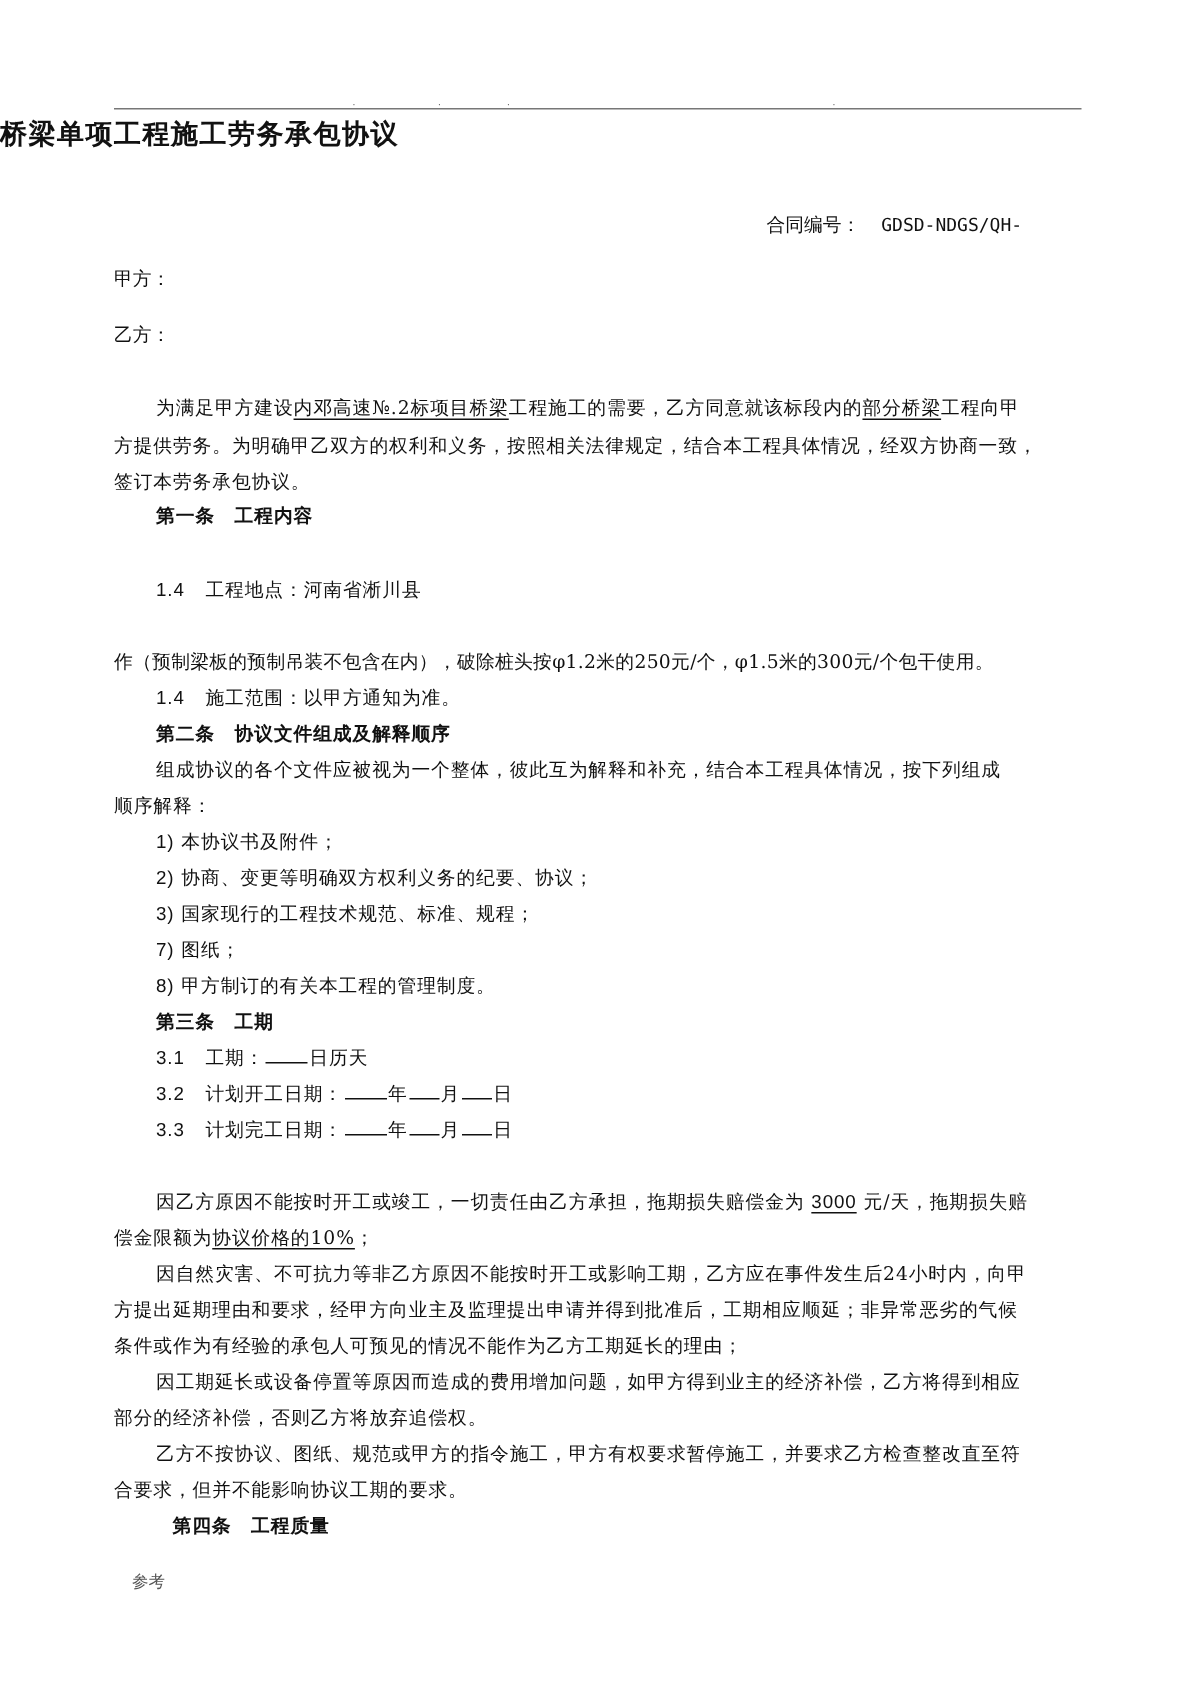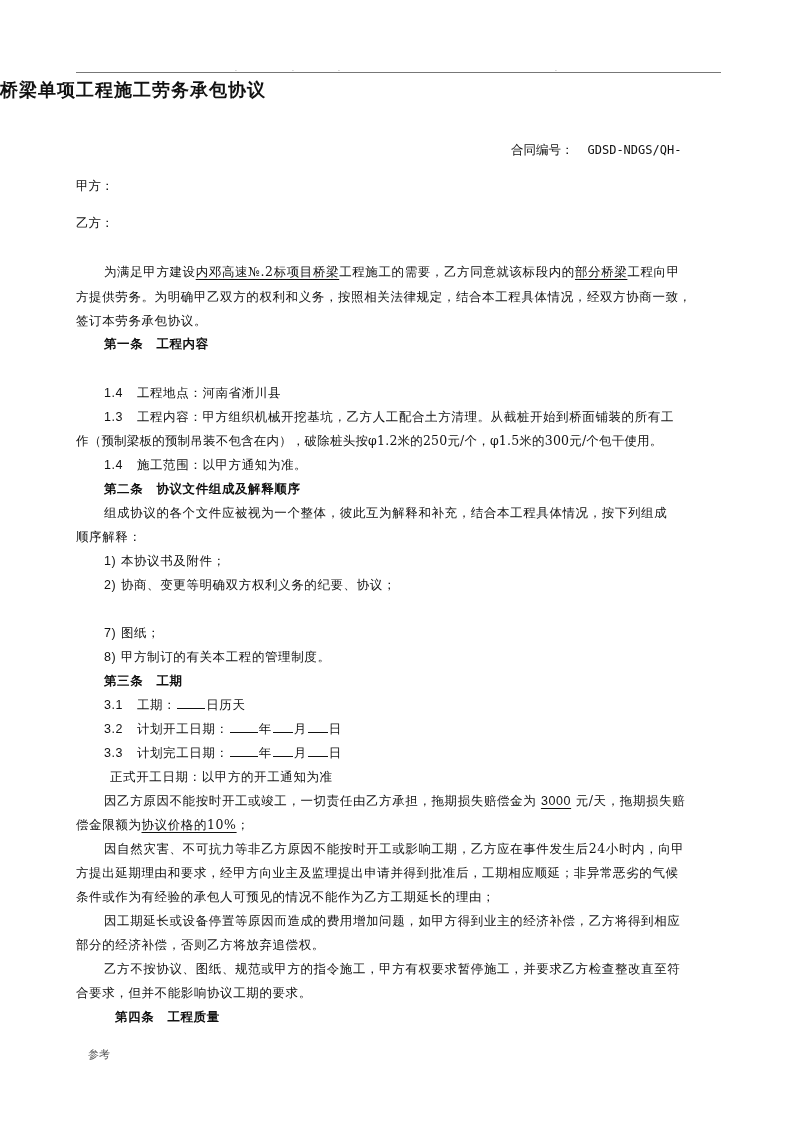--- a/index.html
+++ b/index.html
@@ -43,57 +43,56 @@
   <div class="line" style="left:104px; top:263px">
     <span>为满足甲方建设</span><span class="u">内邓高速№.2标项目桥梁</span><span>工程施工的需要，乙方同意就该标段内的</span><span class="u">部分桥梁</span><span>工程向甲</span>
   </div>
   <div class="line" style="left:76px; top:288px">方提供劳务。为明确甲乙双方的权利和义务，按照相关法律规定，结合本工程具体情况，经双方协商一致，</div>
   <div class="line" style="left:76px; top:312px">签订本劳务承包协议。</div>
 
   <div class="line b" style="left:104px; top:335px">第一条　工程内容</div>
   <div class="line" style="left:104px; top:384px">
     <span class="num">1.4</span>&nbsp;&nbsp;&nbsp;<span>工程地点：河南省淅川县</span>
   </div>
-  <div class="line" style="left:104px; top:408px">
-    <span class="num">1.3</span>&nbsp;&nbsp;&nbsp;<span>工程内容：甲方组织机械开挖基坑，乙方人工配合土方清理。从截桩开始到桥面铺装的所有工</span>
-  </div>
   <div class="line" style="left:76px; top:432px; letter-spacing:0.2px">作（预制梁板的预制吊装不包含在内），破除桩头按φ1.2米的250元/个，φ1.5米的300元/个包干使用。</div>
   <div class="line" style="left:104px; top:456px">
     <span class="num">1.4</span>&nbsp;&nbsp;&nbsp;<span>施工范围：以甲方通知为准。</span>
   </div>
 
   <div class="line b" style="left:104px; top:480px">第二条　协议文件组成及解释顺序</div>
   <div class="line" style="left:104px; top:504px">组成协议的各个文件应被视为一个整体，彼此互为解释和补充，结合本工程具体情况，按下列组成</div>
   <div class="line" style="left:76px; top:528px">顺序解释：</div>
 
   <div class="line" style="left:104px; top:552px">
     <span class="num">1)</span>&nbsp;<span>本协议书及附件；</span>
   </div>
   <div class="line" style="left:104px; top:576px">
     <span class="num">2)</span>&nbsp;<span>协商、变更等明确双方权利义务的纪要、协议；</span>
+  </div>
+  <div class="line" style="left:104px; top:600px">
+    <span class="num">3)</span>&nbsp;<span>国家现行的工程技术规范、标准、规程；</span>
   </div>
   <div class="line" style="left:104px; top:624px">
     <span class="num">7)</span>&nbsp;<span>图纸；</span>
   </div>
   <div class="line" style="left:104px; top:648px">
     <span class="num">8)</span>&nbsp;<span>甲方制订的有关本工程的管理制度。</span>
   </div>
 
   <div class="line b" style="left:104px; top:672px">第三条　工期</div>
 
   <div class="line" style="left:104px; top:696px">
     <span class="num">3.1</span>&nbsp;&nbsp;&nbsp;<span>工期：</span><span class="blank" style="width:28px"></span><span>日历天</span>
   </div>
   <div class="line" style="left:104px; top:720px">
     <span class="num">3.2</span>&nbsp;&nbsp;&nbsp;<span>计划开工日期：</span><span class="blank" style="width:28px"></span><span>年</span><span class="blank" style="width:20px"></span><span>月</span><span class="blank" style="width:20px"></span><span>日</span>
   </div>
   <div class="line" style="left:104px; top:744px">
     <span class="num">3.3</span>&nbsp;&nbsp;&nbsp;<span>计划完工日期：</span><span class="blank" style="width:28px"></span><span>年</span><span class="blank" style="width:20px"></span><span>月</span><span class="blank" style="width:20px"></span><span>日</span>
   </div>
-  <div class="line" style="left:110px; top:768px">正式开工日期：以甲方的开工通知为准</div>
 
   <div class="line" style="left:104px; top:792px">
     <span>因乙方原因不能按时开工或竣工，一切责任由乙方承担，拖期损失赔偿金为</span>&nbsp;<span class="u num">3000</span>&nbsp;<span>元/天，拖期损失赔</span>
   </div>
   <div class="line" style="left:76px; top:816px">
     <span>偿金限额为</span><span class="u">协议价格的10%</span><span>；</span>
   </div>
 
   <div class="line" style="left:104px; top:840px">因自然灾害、不可抗力等非乙方原因不能按时开工或影响工期，乙方应在事件发生后24小时内，向甲</div>
   <div class="line" style="left:76px; top:888px">条件或作为有经验的承包人可预见的情况不能作为乙方工期延长的理由；</div>

